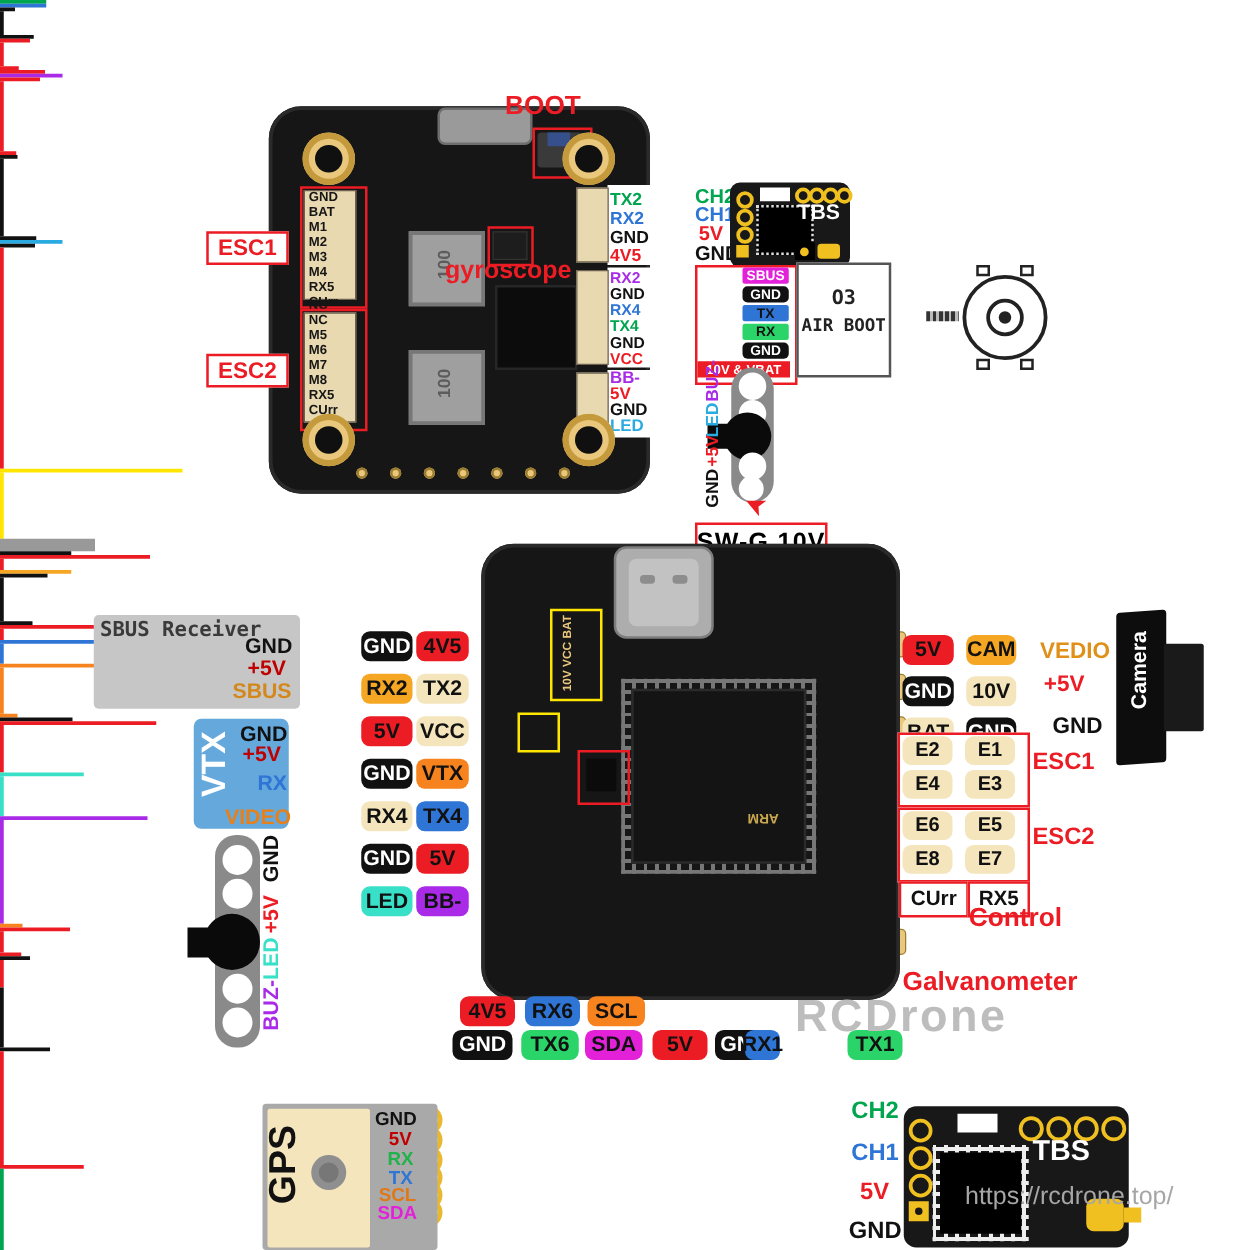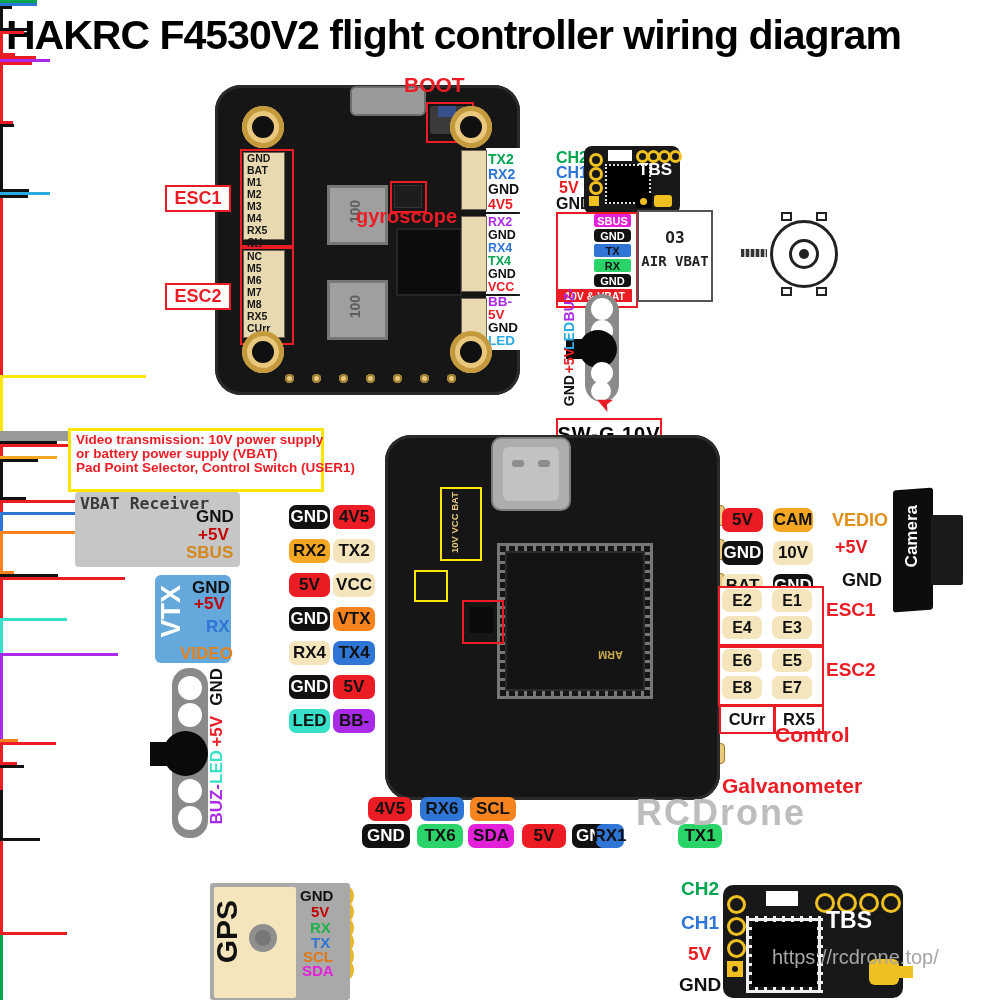--- a/index.html
+++ b/index.html
@@ -43,21 +43,20 @@
   .conn{position:absolute;background:#E8D9B0;border:1px solid #6f6252;box-sizing:border-box}
   .pinlist{position:absolute;display:flex;flex-direction:column;justify-content:space-around;
         font-weight:bold;font-size:10.5px;color:#161616;padding-left:3px}
   .mono{font-family:"DejaVu Sans Mono",monospace}
 </style>
 </head>
 <body>
 
 <div id="page">
 
-  <div class="lbl" style="left:6px;top:14px;font-size:41px;letter-spacing:-1px;color:#000">HAKRC F4530V2 flight controller wiring diagram</div>
 
   <div class="board" style="left:215px;top:85px;width:305px;height:310px"></div>
   <div class="ab" style="left:350px;top:86px;width:72px;height:26px;background:#9a9a9a;border-radius:6px;border:2px solid #6e6e6e"></div>
 
   <div class="ab" style="left:430px;top:106px;width:36px;height:28px;background:#3a3a3a;border-radius:3px"></div>
   <div class="ab" style="left:438px;top:106px;width:18px;height:11px;background:#35508a"></div>
   <div class="obox" style="left:426px;top:102px;width:44px;height:37px;background:transparent"></div>
   <div class="lbl" style="left:404px;top:74px;font-size:21px;color:var(--red)">BOOT</div>
 
   <div class="ab" style="left:327px;top:185px;width:61px;height:60px;background:#9f9f9f;border:3px solid #777;box-sizing:border-box"></div>
@@ -280,21 +279,21 @@
   <div class="wbox" style="left:556px;top:212px;width:78px;height:92px"></div>
   <div class="pill pm" style="left:594px;top:214px;width:37px;height:13px;font-size:11px;border-radius:2px;color:#fff">SBUS</div>
   <div class="pill pk" style="left:594px;top:229px;width:37px;height:13px;font-size:11px;border-radius:4px">GND</div>
   <div class="pill pb" style="left:594px;top:244px;width:37px;height:13px;font-size:11px;border-radius:2px">TX</div>
   <div class="pill pg" style="left:594px;top:259px;width:37px;height:13px;font-size:11px;border-radius:2px">RX</div>
   <div class="pill pk" style="left:594px;top:274px;width:37px;height:13px;font-size:11px;border-radius:4px">GND</div>
   <div class="pill pr" style="left:558px;top:289px;width:74px;height:13px;font-size:10.5px;border-radius:0;color:#fff">10V &amp; VBAT</div>
 
   <div class="ab" style="left:637px;top:210px;width:76px;height:92px;background:#fff;border:2px solid #555;box-sizing:border-box"></div>
   <div class="lbl mono" style="left:637px;top:230px;width:76px;text-align:center;font-size:16px;color:#222">O3</div>
-  <div class="lbl mono" style="left:637px;top:254px;width:76px;text-align:center;font-size:14px;color:#222">AIR VBAT</div>
+  <div class="lbl mono" style="left:637px;top:254px;width:76px;text-align:center;font-size:14px;color:#222">AIR BOOT</div>
 
   <div class="ab" style="left:741px;top:249px;width:26px;height:8px;background:repeating-linear-gradient(90deg,#333 0 3px,#bbb 3px 5px)"></div>
   <div class="ab" style="left:770px;top:220px;width:68px;height:68px;border:3px solid #222;border-radius:50%;box-sizing:border-box"></div>
   <div class="ab" style="left:789px;top:239px;width:30px;height:30px;border:3px solid #222;border-radius:50%;box-sizing:border-box"></div>
   <div class="ab" style="left:799px;top:249px;width:10px;height:10px;border-radius:50%;background:#222"></div>
   <div class="ab" style="left:781px;top:212px;width:11px;height:9px;border:2px solid #222;box-sizing:border-box"></div>
   <div class="ab" style="left:816px;top:212px;width:11px;height:9px;border:2px solid #222;box-sizing:border-box"></div>
   <div class="ab" style="left:781px;top:287px;width:11px;height:9px;border:2px solid #222;box-sizing:border-box"></div>
   <div class="ab" style="left:816px;top:287px;width:11px;height:9px;border:2px solid #222;box-sizing:border-box"></div>
 
@@ -306,25 +305,20 @@
   <div class="shole" style="left:591px;top:362px;width:22px;height:22px"></div>
   <div class="shole" style="left:591px;top:381px;width:20px;height:20px"></div>
   <div class="vt" style="left:562px;top:288px;font-size:14px;color:var(--purple)">BUZ-</div>
   <div class="vt" style="left:562px;top:322px;font-size:14px;color:var(--light_blue)">LED</div>
   <div class="vt" style="left:562px;top:348px;font-size:14px;color:var(--red)">+5V</div>
   <div class="vt" style="left:562px;top:375px;font-size:14px;color:#111">GND</div>
 
   <div class="ab" style="left:596px;top:392px;font-size:19px;color:var(--red);transform:rotate(205deg);font-weight:bold">➤</div>
 
 
-  <div class="ybox" style="left:68px;top:428px;width:240px;height:54px;background:#fff;padding:2px 5px;box-sizing:content-box">
-    <div class="lbl" style="position:static;font-size:13.5px;color:var(--red)">Video transmission: 10V power supply</div>
-    <div class="lbl" style="position:static;font-size:13.5px;color:var(--red)">or battery power supply (VBAT)</div>
-    <div class="lbl" style="position:static;font-size:13.5px;color:var(--red)">Pad Point Selector, Control Switch (USER1)</div>
-  </div>
 
   <div class="wbox" style="left:556px;top:418px;width:102px;height:29px;display:flex;align-items:center;justify-content:center">
     <span class="lbl" style="position:static;font-size:20px;color:#000;letter-spacing:1px">SW-G 10V</span>
   </div>
 
   <div class="board" style="left:385px;top:435px;width:335px;height:365px"></div>
   <div class="ab" style="left:491px;top:437px;width:80px;height:74px;background:#adadad;border:2px solid #7d7d7d;border-radius:10px;box-sizing:border-box"></div>
   <div class="ab" style="left:503px;top:447px;width:56px;height:54px;background:#c2c2c2;border-radius:6px"></div>
   <div class="ab" style="left:512px;top:460px;width:12px;height:7px;background:#8d8d8d;border-radius:3px"></div>
   <div class="ab" style="left:538px;top:460px;width:12px;height:7px;background:#8d8d8d;border-radius:3px"></div>
@@ -334,21 +328,21 @@
   <div class="lbl" style="left:598px;top:648px;font-size:11px;color:#caa84e;transform:rotate(180deg)">ARM</div>
 
   <div class="ybox" style="left:440px;top:487px;width:38px;height:70px;border-width:2.5px;background:transparent"></div>
   <div class="vt" style="left:450px;top:492px;font-size:9.5px;color:var(--pad_gold)">10V VCC BAT</div>
   <div class="ybox" style="left:414px;top:570px;width:30px;height:28px;border-width:2.5px;background:transparent"></div>
 
   <div class="obox" style="left:462px;top:600px;width:38px;height:40px;background:transparent"></div>
   <div class="ab" style="left:469px;top:607px;width:24px;height:26px;background:#0b0b0b"></div>
 
   <div class="ab" style="left:75px;top:492px;width:165px;height:75px;background:#c6c6c6;border-radius:4px"></div>
-  <div class="lbl mono" style="left:80px;top:495px;font-size:16.5px;color:#3a3a3a">VBAT Receiver</div>
+  <div class="lbl mono" style="left:80px;top:495px;font-size:16.5px;color:#3a3a3a">SBUS Receiver</div>
   <div class="lbl" style="left:196px;top:508px;font-size:17px;color:#111">GND</div>
   <div class="lbl" style="left:198px;top:526px;font-size:17px;color:var(--dark_red)">+5V</div>
   <div class="lbl" style="left:186px;top:544px;font-size:17px;color:#D4881C">SBUS</div>
 
   <div class="ab" style="left:155px;top:575px;width:76px;height:88px;background:#64A8DC;border-radius:6px"></div>
   <div class="vt" style="left:158px;top:585px;font-size:27px;color:#fff">VTX</div>
   <div class="lbl" style="left:192px;top:579px;font-size:17px;color:#111">GND</div>
   <div class="lbl" style="left:194px;top:595px;font-size:17px;color:var(--dark_red)">+5V</div>
   <div class="lbl" style="left:206px;top:618px;font-size:17px;color:var(--blue)">RX</div>
   <div class="lbl" style="left:180px;top:645px;font-size:17px;color:#E88018">VIDEO</div>

